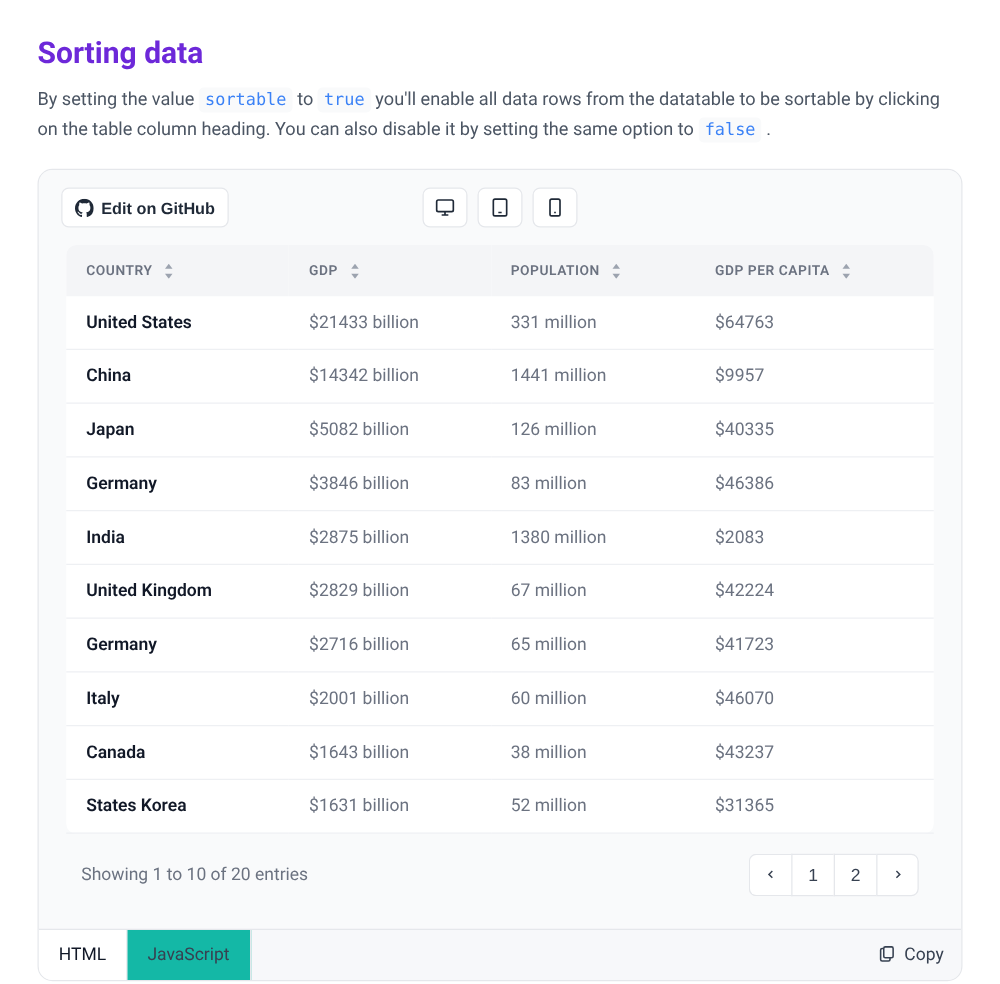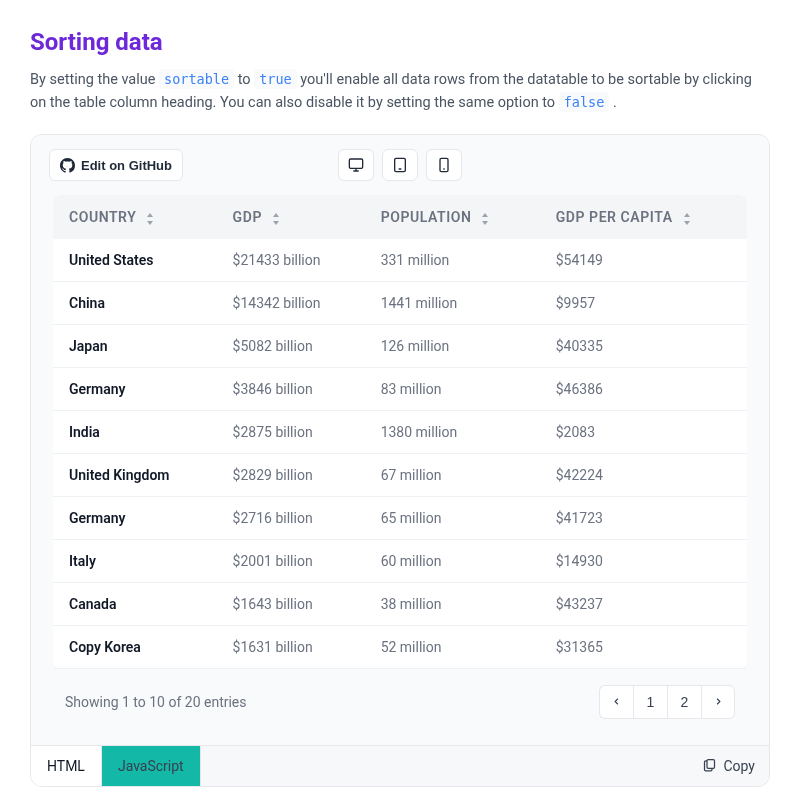--- a/index.html
+++ b/index.html
@@ -76,21 +76,21 @@
       border-radius: 8px;
     }
     table.datatable {
       width: 100%;
       border-collapse: collapse;
       font-size: 14px;
     }
     .datatable thead th {
       background: #f4f5f7;
       text-align: left;
-      font-size: 14px;
+      font-size: 11px;
       font-weight: 600;
       letter-spacing: 0.04em;
       color: #6b7280;
       padding: 14px 16px;
       text-transform: uppercase;
       cursor: pointer;
     }
     .datatable thead th:first-child { border-top-left-radius: 8px; }
     .datatable thead th:last-child { border-top-right-radius: 8px; }
     .sort-icon {
@@ -253,21 +253,21 @@
                     <path d="M5 12L2 8h6z"></path>
                   </svg></span>
             </th>
           </tr>
         </thead>
         <tbody id="table-body">
             <tr>
               <td class="country-cell">United States</td>
               <td>$21433 billion</td>
               <td>331 million</td>
-              <td>$54149</td>
+              <td>$64763</td>
             </tr>
             <tr>
               <td class="country-cell">China</td>
               <td>$14342 billion</td>
               <td>1441 million</td>
               <td>$9957</td>
             </tr>
             <tr>
               <td class="country-cell">Japan</td>
               <td>$5082 billion</td>
@@ -295,30 +295,30 @@
             <tr>
               <td class="country-cell">Germany</td>
               <td>$2716 billion</td>
               <td>65 million</td>
               <td>$41723</td>
             </tr>
             <tr>
               <td class="country-cell">Italy</td>
               <td>$2001 billion</td>
               <td>60 million</td>
-              <td>$14930</td>
+              <td>$46070</td>
             </tr>
             <tr>
               <td class="country-cell">Canada</td>
               <td>$1643 billion</td>
               <td>38 million</td>
               <td>$43237</td>
             </tr>
             <tr>
-              <td class="country-cell">Copy Korea</td>
+              <td class="country-cell">States Korea</td>
               <td>$1631 billion</td>
               <td>52 million</td>
               <td>$31365</td>
             </tr>
           </tbody>
       </table>
     </div>
 
     <div class="table-footer">
       <span>Showing 1 to 10 of 20 entries</span>

